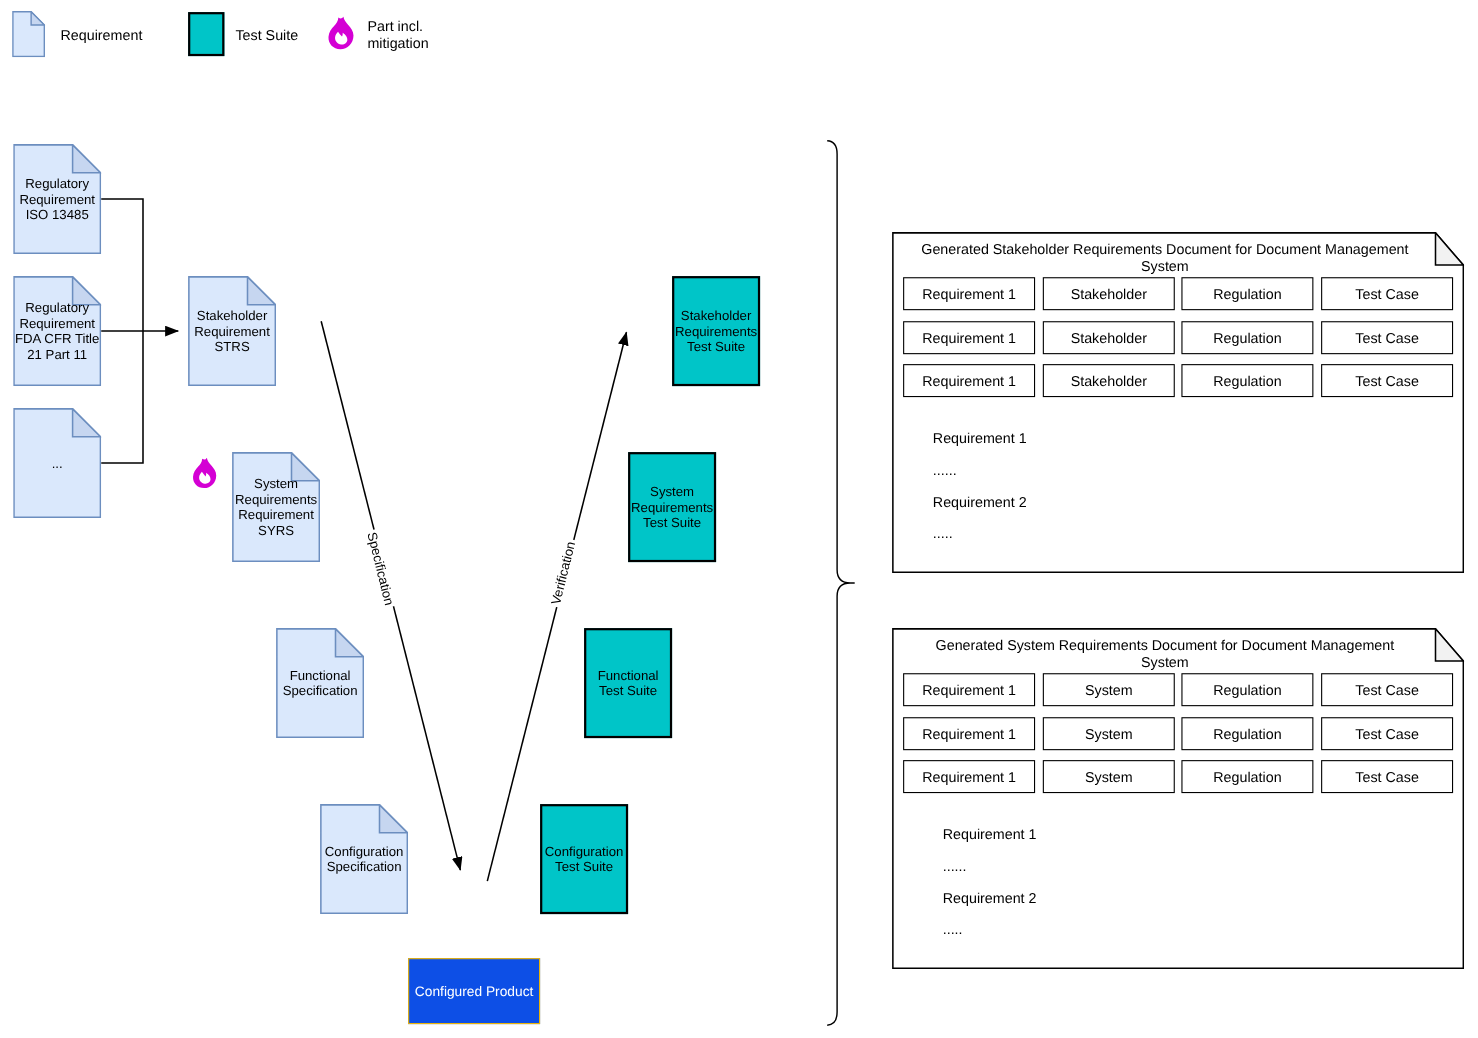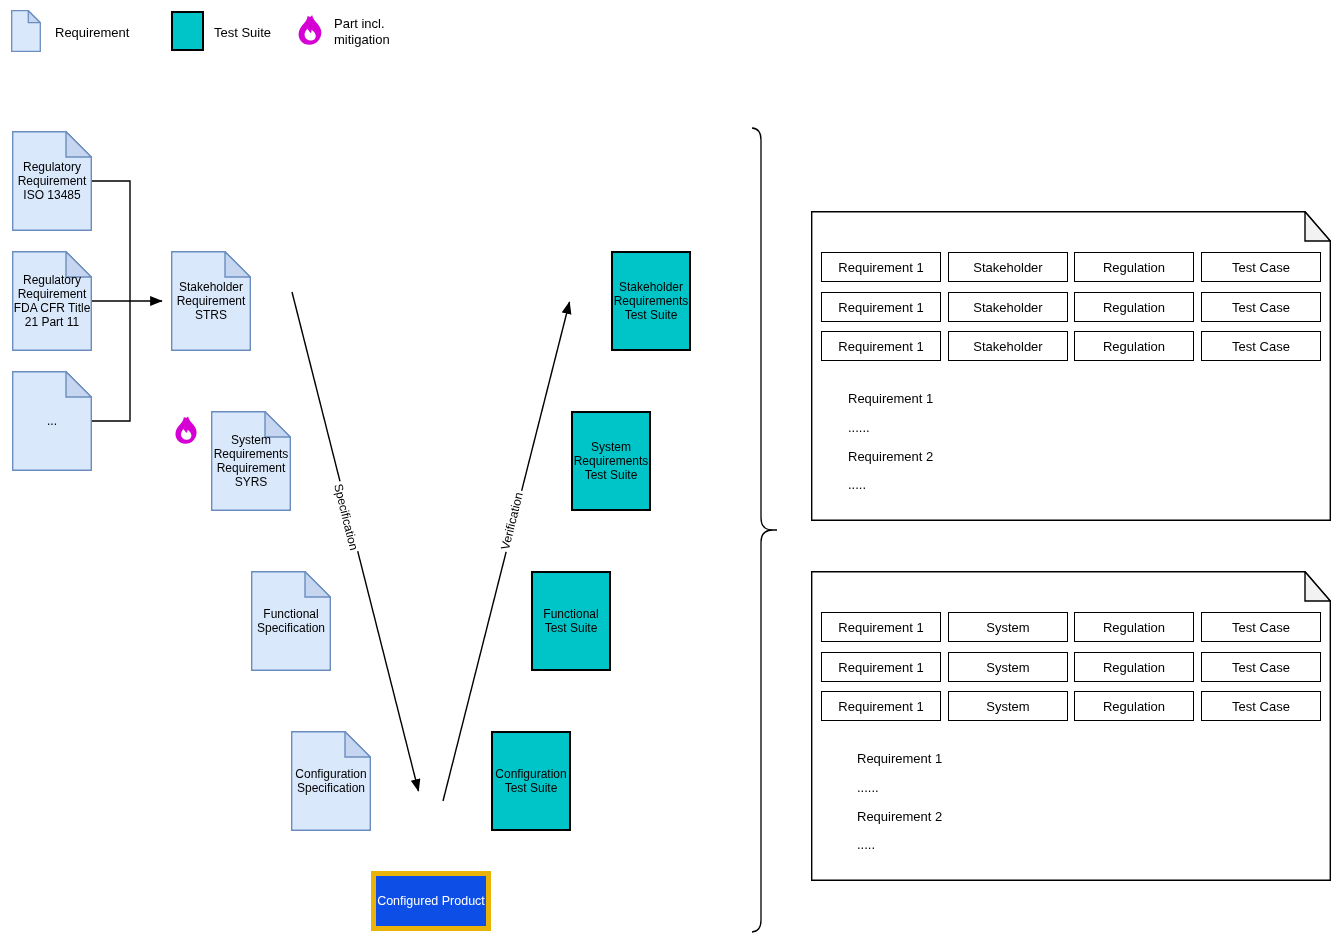--- a/index.html
+++ b/index.html
@@ -21,21 +21,21 @@
 
   
   .ts{
     position:absolute;width:80px;height:100px;background:#00c5c8;border:2px solid #000;
     display:flex;align-items:center;justify-content:center;text-align:center;
     font-size:12px;line-height:1.18;white-space:pre-line;
   }
 
   .product{
     position:absolute;left:371px;top:871px;width:120px;height:60px;background:#0d4fe6;
-    border:5px solid #eab308;color:#fff;display:flex;align-items:center;justify-content:center;
+    border:1px solid #eab308;color:#fff;display:flex;align-items:center;justify-content:center;
     text-align:center;font-size:12.5px;
   }
 
   .edge-label{
     position:absolute;background:#fff;font-size:12px;padding:0 2px;white-space:nowrap;
   }
   #spec-label{left:346px;top:517px;transform:translate(-50%,-50%) rotate(76deg);}
   #verif-label{left:512px;top:521px;transform:translate(-50%,-50%) rotate(-76deg);}
 
   
@@ -181,20 +181,21 @@
   <div class="ts" style="left:491px;top:731px">Configuration
 Test Suite</div>
 
   <div class="product">Configured Product</div>
 
   <div class="panel" style="top:211px">
     <svg width="520" height="310" viewBox="0 0 520 310">
       <path d="M0.7,0.7 L494,0.7 L519.3,30 L519.3,309.3 L0.7,309.3 Z" fill="#ffffff" stroke="#000" stroke-width="1.4"></path>
       <path d="M494,0.7 L494,30 L519.3,30 Z" fill="#f2f2f2" stroke="#000" stroke-width="1.4"></path>
     </svg>
+    <div class="title">Generated Stakeholder Requirements Document for Document Management System</div>
 
     <div class="cell" style="left:10px;top:41px">Requirement 1</div>
     <div class="cell" style="left:137px;top:41px">Stakeholder</div>
     <div class="cell" style="left:263px;top:41px">Regulation</div>
     <div class="cell" style="left:390px;top:41px">Test Case</div>
 
     <div class="cell" style="left:10px;top:81px">Requirement 1</div>
     <div class="cell" style="left:137px;top:81px">Stakeholder</div>
     <div class="cell" style="left:263px;top:81px">Regulation</div>
     <div class="cell" style="left:390px;top:81px">Test Case</div>
@@ -208,20 +209,21 @@
     <div class="note-line" style="left:37px;top:209px">......</div>
     <div class="note-line" style="left:37px;top:238px">Requirement 2</div>
     <div class="note-line" style="left:37px;top:266px">.....</div>
   </div>
 
   <div class="panel" style="top:571px">
     <svg width="520" height="310" viewBox="0 0 520 310">
       <path d="M0.7,0.7 L494,0.7 L519.3,30 L519.3,309.3 L0.7,309.3 Z" fill="#ffffff" stroke="#000" stroke-width="1.4"></path>
       <path d="M494,0.7 L494,30 L519.3,30 Z" fill="#f2f2f2" stroke="#000" stroke-width="1.4"></path>
     </svg>
+    <div class="title">Generated System Requirements Document for Document Management System</div>
 
     <div class="cell" style="left:10px;top:41px">Requirement 1</div>
     <div class="cell" style="left:137px;top:41px">System</div>
     <div class="cell" style="left:263px;top:41px">Regulation</div>
     <div class="cell" style="left:390px;top:41px">Test Case</div>
 
     <div class="cell" style="left:10px;top:81px">Requirement 1</div>
     <div class="cell" style="left:137px;top:81px">System</div>
     <div class="cell" style="left:263px;top:81px">Regulation</div>
     <div class="cell" style="left:390px;top:81px">Test Case</div>

